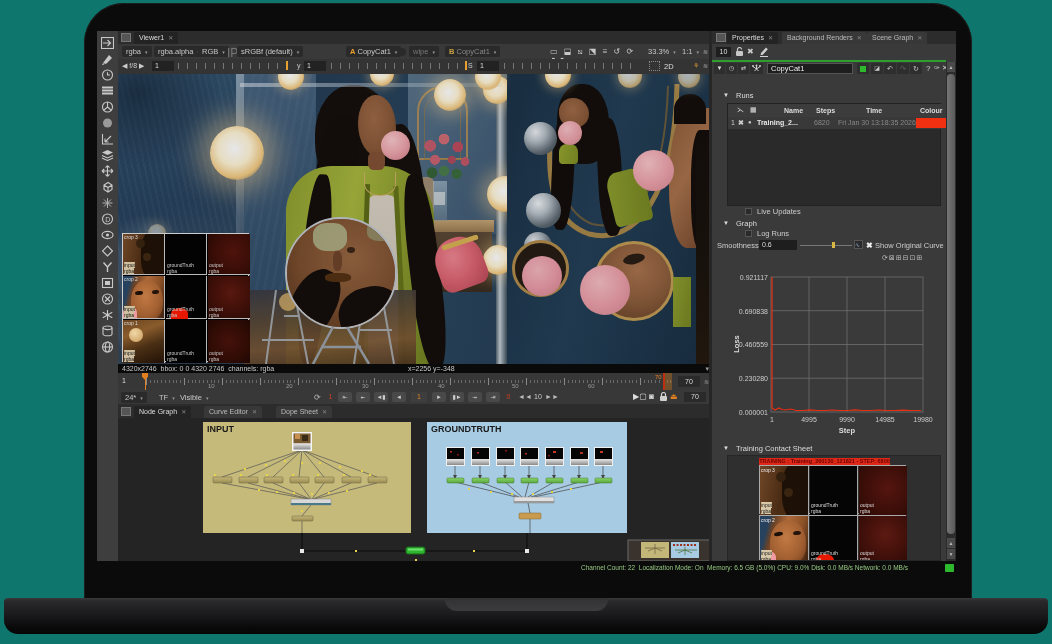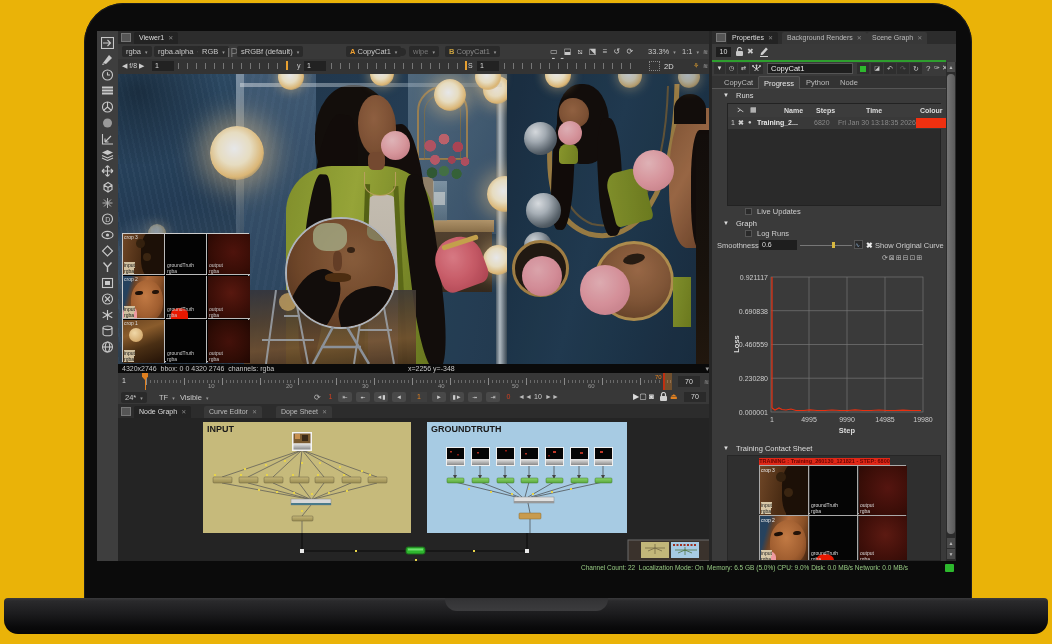--- a/index.html
+++ b/index.html
@@ -1,18 +1,18 @@
 <!DOCTYPE html>
 <html><head>
 <meta charset="utf-8">
 <style>
 * { margin:0; padding:0; box-sizing:border-box; }
 html,body { width:1052px; height:644px; background:#000; overflow:hidden;
   font-family:"Liberation Sans", sans-serif; }
-#stage { position:absolute; left:0; top:0; width:1052px; height:644px; background:#eab308; }
+#stage { position:absolute; left:0; top:0; width:1052px; height:644px; background:#0f766e; }
 .abs { position:absolute; }
 
 
 #bezel { position:absolute; left:84px; top:3px; width:888px; height:597px;
   background:#0b0b0b; border-radius:40px 40px 0 0;
   box-shadow: inset 0 0 0 1px #1d1d1d; }
 #base { position:absolute; left:4px; top:598px; width:1044px; height:36px;
   background:linear-gradient(#3a3a3c 0%, #2a2a2c 8%, #1b1b1d 45%, #0a0a0b 80%, #050506 100%);
   border-radius:4px 4px 14px 14px; }
 #notch { position:absolute; left:445px; top:598px; width:163px; height:13px;
@@ -660,26 +660,20 @@
           </div>
         <div class="abs" style="left:159px;top:1px;width:12px;height:11px;background:#2e2e2e;color:#ccc;font-size:6px;text-align:center;line-height:11px;">◪</div>
         <div class="abs" style="left:172px;top:1px;width:12px;height:11px;background:#2e2e2e;color:#ccc;font-size:7px;text-align:center;line-height:11px;">↶</div>
         <div class="abs" style="left:185px;top:1px;width:12px;height:11px;background:#2e2e2e;color:#666;font-size:7px;text-align:center;line-height:11px;">↷</div>
         <div class="abs" style="left:198px;top:1px;width:12px;height:11px;background:#2e2e2e;color:#ccc;font-size:7px;text-align:center;line-height:11px;">↻</div>
         <div class="abs" style="left:214px;top:2px;color:#ccc;font-size:8px;">?</div>
         <div class="abs" style="left:222px;top:2px;color:#ccc;font-size:7px;">✑</div>
         <div class="abs" style="left:230px;top:2px;color:#ccc;font-size:7px;">✕</div>
       </div>
 
-      <div class="abs" style="left:0;top:45px;width:234px;height:13px;background:#333;border-bottom:1px solid #555;">
-        <div class="abs" style="left:8px;top:1px;height:12px;line-height:12px;color:#bbb;font-size:7.5px;padding:0 4px;">CopyCat</div>
-        <div class="abs" style="left:46px;top:0;height:13px;line-height:13px;color:#e8e8e8;font-size:7.5px;padding:0 5px;background:#3f3f3f;border:1px solid #555;border-bottom:none;border-radius:2px 2px 0 0;">Progress</div>
-        <div class="abs" style="left:90px;top:1px;height:12px;line-height:12px;color:#bbb;font-size:7.5px;padding:0 4px;">Python</div>
-        <div class="abs" style="left:124px;top:1px;height:12px;line-height:12px;color:#bbb;font-size:7.5px;padding:0 4px;">Node</div>
-      </div>
       <div class="arrow" style="left:11px;top:61px;">▼</div>
       <div class="lbl" style="left:24px;top:60px;color:#ddd;">Runs</div>
 
       <div class="abs" style="left:15px;top:72px;width:214px;height:103px;background:#2a2a2a;border:1px solid #222;">
         <div class="abs" style="left:0;top:0;width:214px;height:13px;background:#3c3c3c;color:#ddd;">
           <span class="abs" style="left:9px;top:2px;font-size:7px;">⋋</span>
           <span class="abs" style="left:22px;top:2px;font-size:7px;">▦</span>
           <span class="abs" style="left:56px;top:3px;font-size:7px;font-weight:bold;">Name</span>
           <span class="abs" style="left:88px;top:3px;font-size:7px;font-weight:bold;">Steps</span>
           <span class="abs" style="left:138px;top:3px;font-size:7px;font-weight:bold;">Time</span>

